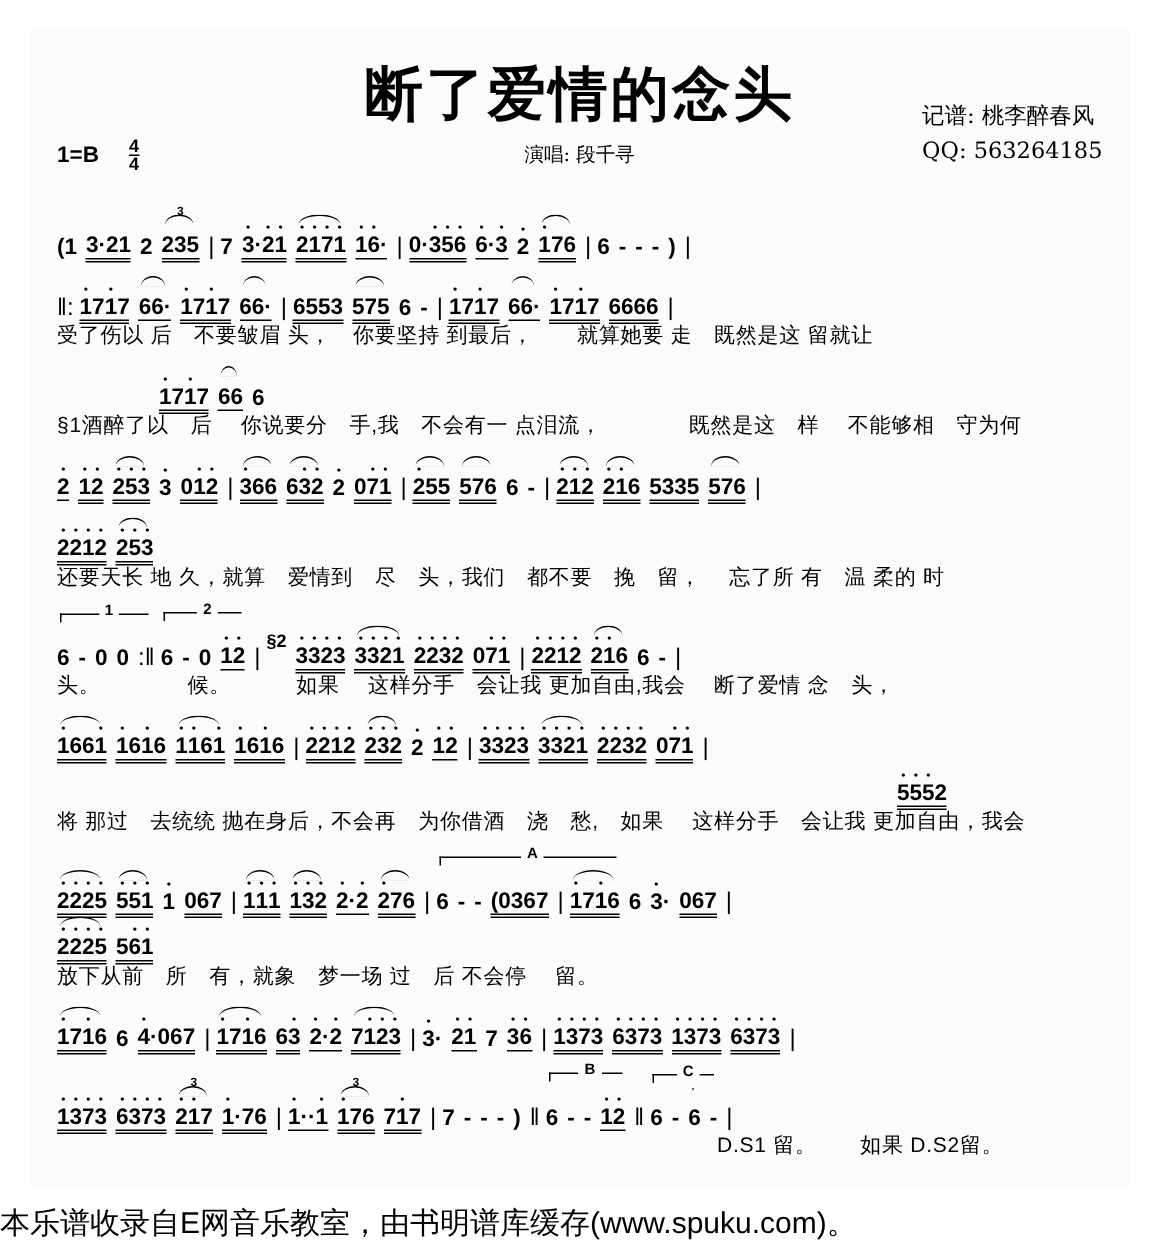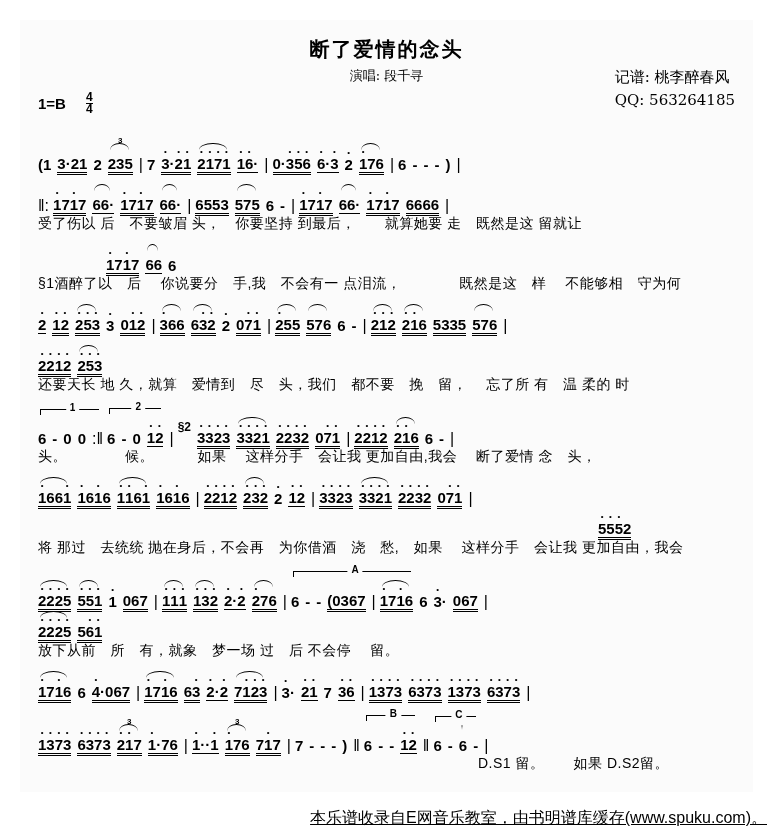--- a/index.html
+++ b/index.html
@@ -1,20 +1,20 @@
 <!DOCTYPE html>
 <html><head>
 <meta charset="utf-8">
 <style>
   html,body{margin:0;padding:0;background:#ffffff;width:773px;height:837px;overflow:hidden;
     font-family:"Liberation Sans","DejaVu Sans",sans-serif;color:#000;}
   .paper{position:absolute;left:20px;top:20px;width:733px;height:772px;background:#fbfbfb;overflow:hidden;}
   
   .hdr{position:relative;padding-top:16px;height:96px;}
-  .title{text-align:center;font-size:20px;font-weight:bold;letter-spacing:2px;}
+  .title{text-align:center;font-size:39px;font-weight:bold;letter-spacing:2px;}
   .singer{text-align:center;font-size:13px;margin-top:4px;font-family:"DejaVu Serif","Liberation Serif",serif;}
   .credit{position:absolute;right:18px;top:46px;font-family:"DejaVu Serif","Liberation Serif",serif;
     font-size:15px;line-height:23px;text-align:left;}
   .keysig{position:absolute;left:18px;top:72px;font-size:15px;font-weight:bold;display:flex;align-items:center;gap:20px;}
   .frac{display:inline-flex;flex-direction:column;align-items:center;font-size:12px;line-height:11px;font-weight:bold;}
   .frac .fb{border-top:1px solid #000;}
   
   .score{padding:0 14px 0 18px;}
   .system{margin-top:2px;}
   .note-line{display:flex;align-items:flex-end;flex-wrap:nowrap;margin-top:10px;}
@@ -32,21 +32,21 @@
   .dot{height:6px;font-size:8px;line-height:6px;}
   .ch{font-size:15px;line-height:17px;font-weight:bold;letter-spacing:0;}
   .bar .ch{font-weight:normal;font-size:16px;}
   .u1{border-bottom:1px solid #000;}
   .u2{border-bottom:1px solid #000;}
   .u2::after{content:"";position:absolute;left:0;right:0;bottom:-3px;height:1px;background:#000;}
   .arcm{position:absolute;top:1px;left:2px;right:4px;height:6px;border-top:1.5px solid #000;
     border-radius:50% 50% 0 0/100% 100% 0 0;}
   .tri{position:absolute;top:-6px;left:0;right:0;text-align:center;font-size:8px;font-style:normal;font-weight:bold;}
   .lyr{font-size:14px;margin-top:1px;letter-spacing:0.5px;white-space:pre;}
-  .bottom-note{position:absolute;left:0;right:6px;bottom:8px;text-align:right;font-size:16px;text-decoration:underline;}
+  .bottom-note{position:absolute;left:0;right:6px;bottom:8px;font-size:20px;}
 </style>
 </head>
 <body>
 
 <div class="paper">
   <div class="hdr">
     <div class="title">断了爱情的念头</div>
     <div class="singer">演唱: 段千寻</div>
     <div class="credit">
       <div>记谱: 桃李醉春风</div>

